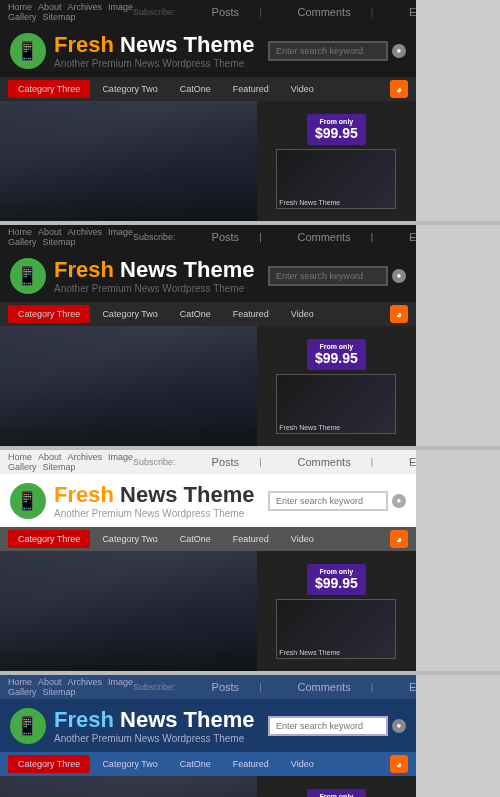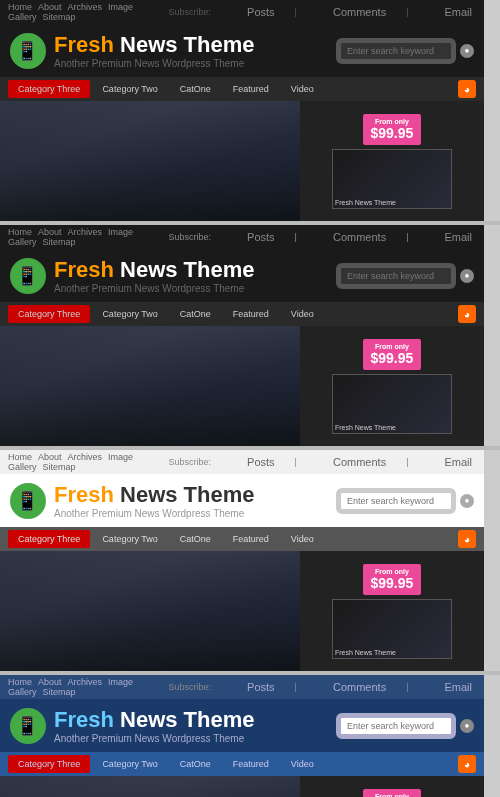--- a/index.html
+++ b/index.html
@@ -1,18 +1,18 @@
 <!DOCTYPE html>
 <html><head>
   <meta charset="utf-8">
   <style>
     * { margin: 0; padding: 0; box-sizing: border-box; }
     body { width: 500px; font-family: Arial, sans-serif; background: #ccc; }
 
-    .theme-block { width: 484px; overflow: hidden; }
+    .theme-block { width: 416px; overflow: hidden; }
 
     
     .top-nav {
       display: flex;
       justify-content: space-between;
       align-items: center;
       padding: 2px 8px;
       font-size: 9px;
     }
     .top-nav-left a { color: inherit; text-decoration: none; margin-right: 6px; }
@@ -31,22 +31,22 @@
       background: #4a4; border-radius: 50%;
       display: flex; align-items: center; justify-content: center;
       font-size: 18px; color: white;
     }
     .logo-text-wrap {}
     .logo-title { font-size: 22px; font-weight: bold; }
     .logo-title span.fresh { color: #f90; }
     .logo-subtitle { font-size: 10px; color: #aaa; }
     .search-area { display: flex; align-items: center; gap: 4px; }
     .search-input {
-      padding: 3px 6px; font-size: 9px; border: 5px solid #ffffff;
-      background: #fff; color: #999; border-radius: 6px; width: 120px;
+      padding: 3px 6px; font-size: 9px; border: 2px solid #ffffff;
+      background: #fff; color: #999; border-radius: 0; width: 120px;
     }
     .search-btn {
       background: #666; color: white; border: none; border-radius: 50%;
       width: 14px; height: 14px; font-size: 8px; cursor: pointer;
       display: flex; align-items: center; justify-content: center;
     }
 
     
     .main-nav {
       display: flex;
@@ -96,21 +96,21 @@
       background: linear-gradient(160deg, #2a3a4a 0%, #3a4a5a 30%, #1a2a3a 60%, #0a1a2a 100%);
     }
     .banner-side {
       width: 190px;
       background: #222;
       display: flex; flex-direction: column; align-items: center; justify-content: center;
       padding: 6px;
       position: relative;
     }
     .price-badge {
-      background: #ec4899;
+      background: #4c1d95;
       color: white;
       font-size: 9px;
       font-weight: bold;
       padding: 4px 8px;
       border-radius: 2px;
       text-align: center;
       margin-bottom: 4px;
     }
     .price-badge .from { font-size: 7px; }
     .price-badge .price { font-size: 14px; }

